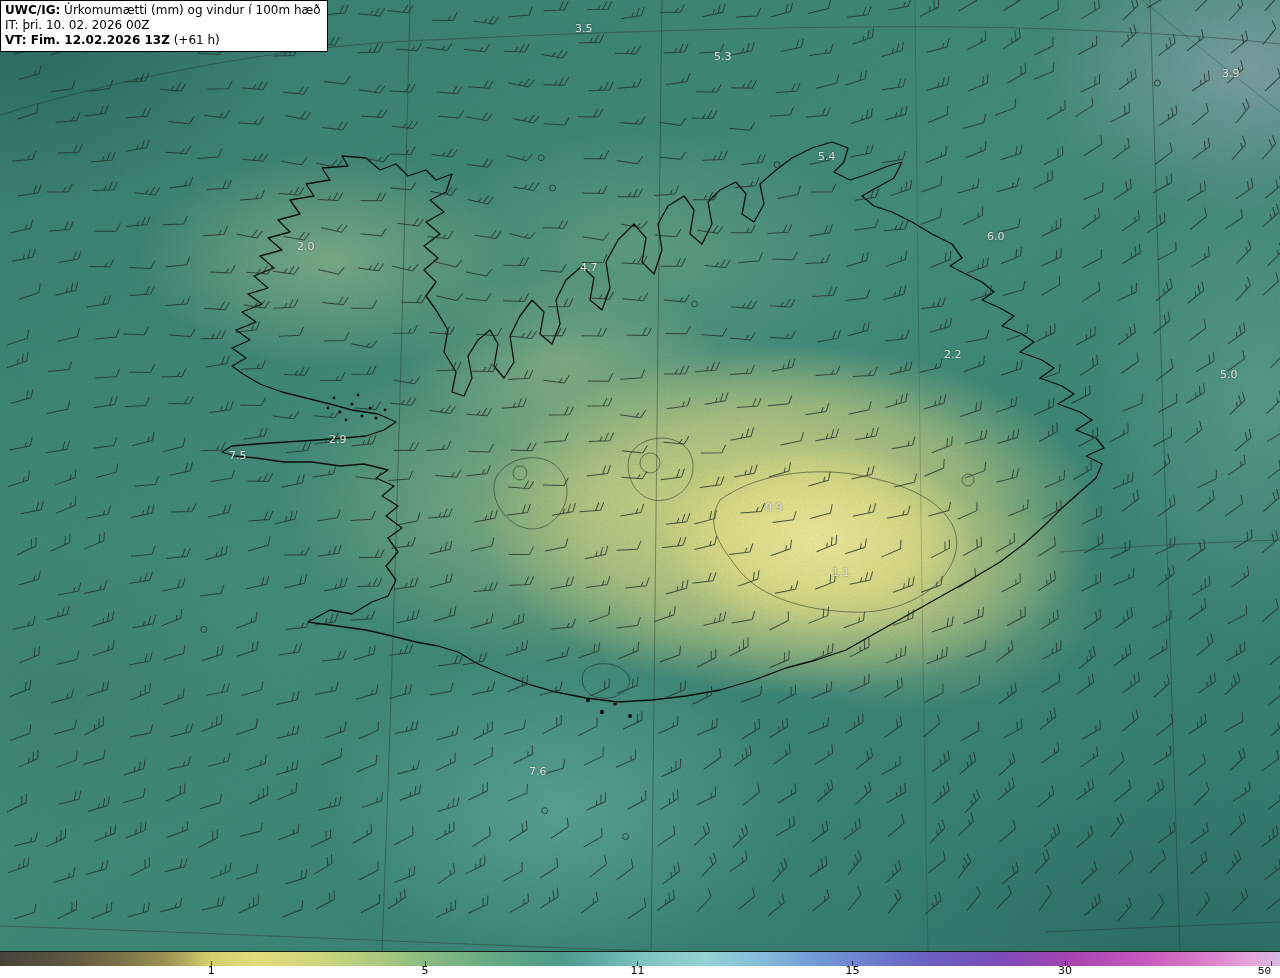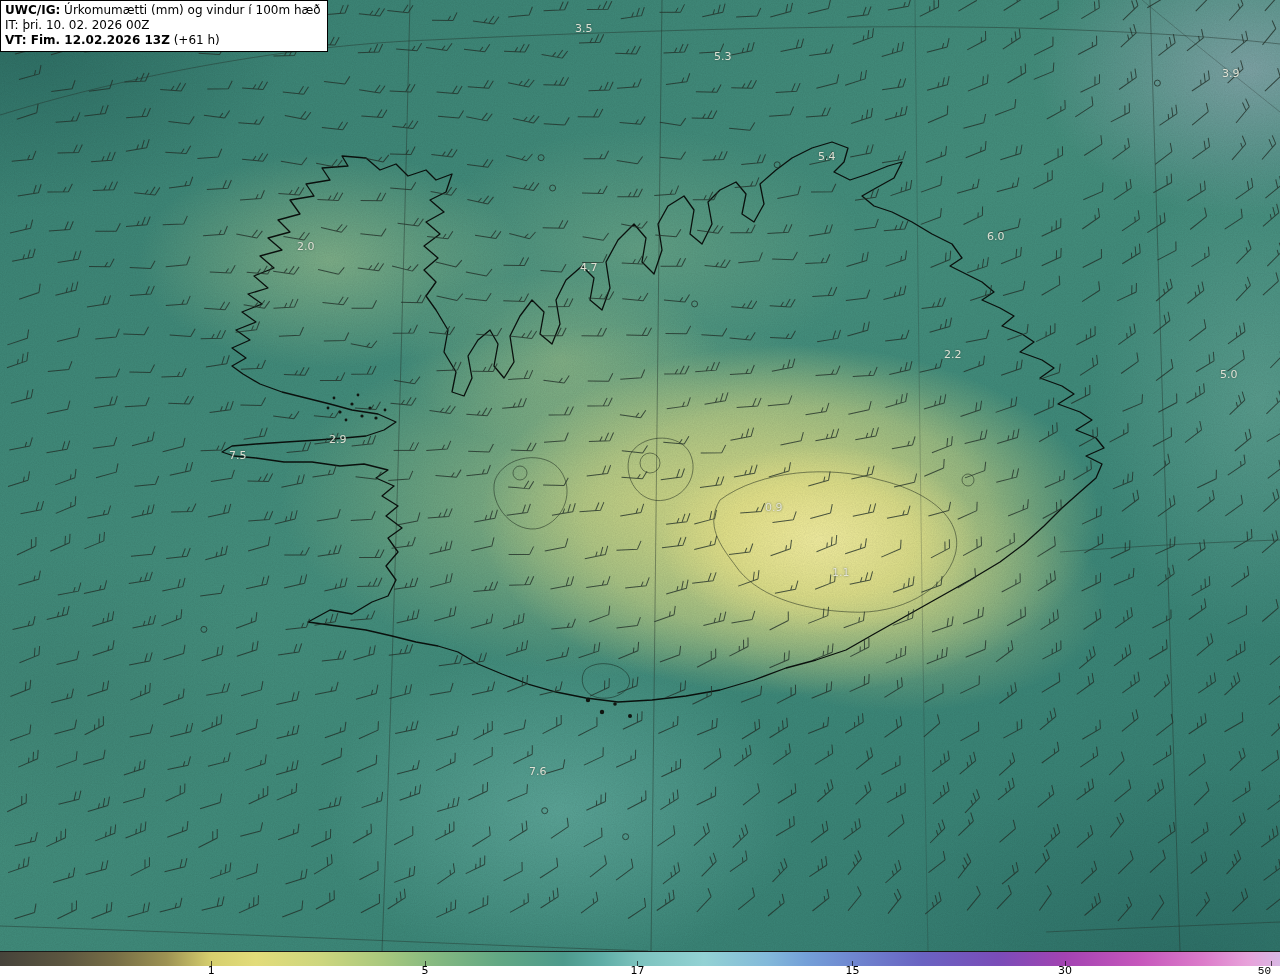--- a/index.html
+++ b/index.html
@@ -1027,20 +1027,20 @@
         <span class="cbtick" style="left: 16.5%;"></span>
         <span class="cbtick" style="left: 33.2%;"></span>
         <span class="cbtick" style="left: 49.8%;"></span>
         <span class="cbtick" style="left: 66.6%;"></span>
         <span class="cbtick" style="left: 83.2%;"></span>
         <span class="cbtick" style="left: 99.3%;"></span>
       </div>
     <div id="cbar-labels">
         <span class="cbl" style="left: 16.5%;">1</span>
         <span class="cbl" style="left: 33.2%;">5</span>
-        <span class="cbl" style="left: 49.8%;">17</span>
+        <span class="cbl" style="left: 49.8%;">11</span>
         <span class="cbl" style="left: 66.6%;">15</span>
         <span class="cbl" style="left: 83.2%;">30</span>
         <span class="cbl edge" style="left: 99.3%; font-family: Liberation Mono, monospace;">50</span>
       </div>
   </div>
 
 </div>
 
 </body></html>

